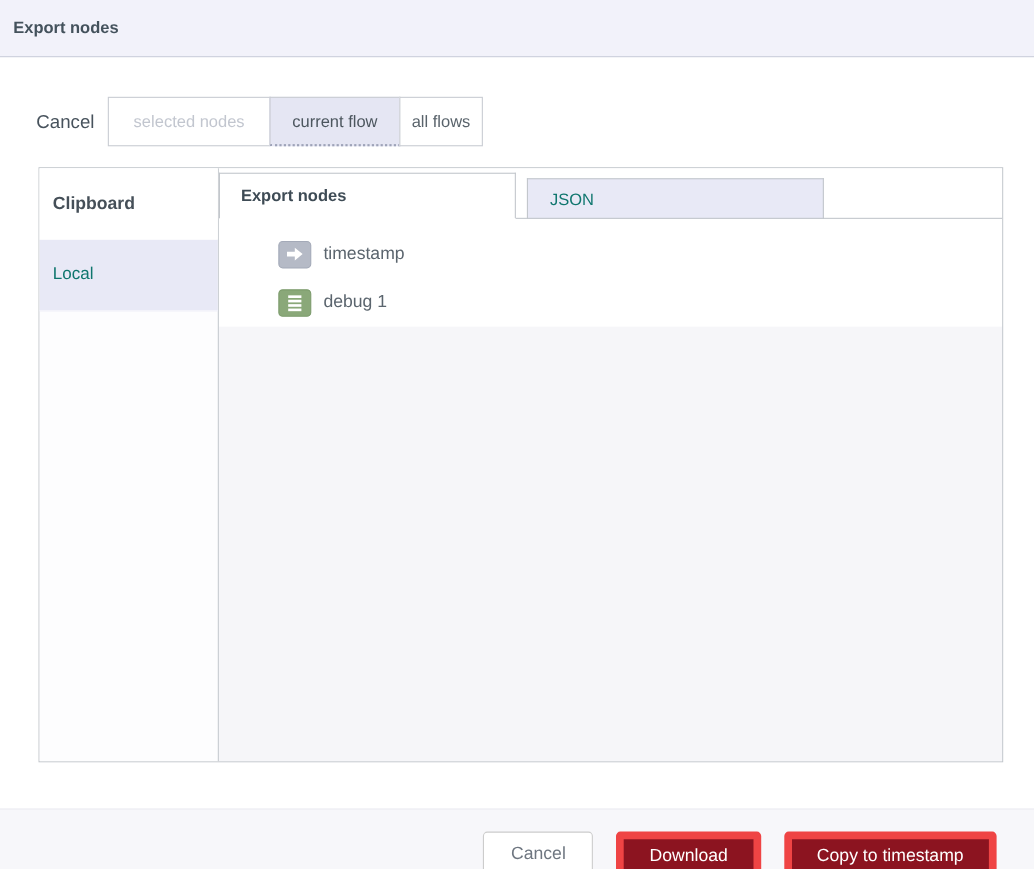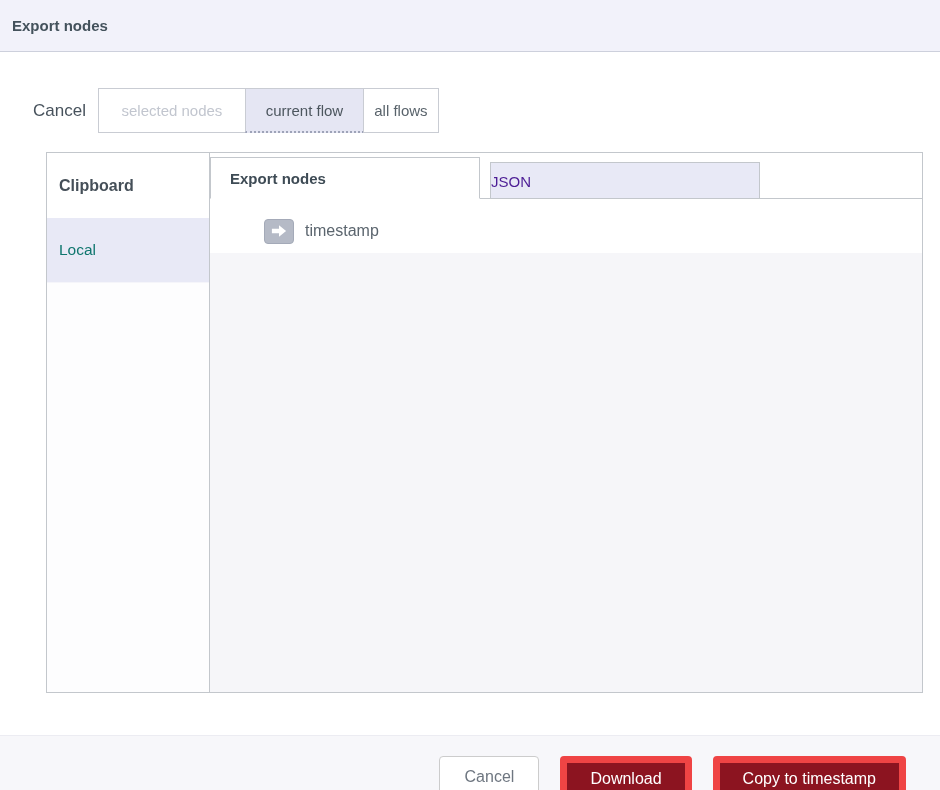--- a/index.html
+++ b/index.html
@@ -37,21 +37,21 @@
   .seg-btn + .seg-btn { margin-left: -1px; }
   .seg-disabled { color: #c2c6cf; width: 148px; }
   .seg-selected {
     background: #e5e6f3; color: #4c565e; width: 119px;
     border-bottom: 2px dotted #9ea3b8;
   }
   .seg-normal { color: #59636b; width: 76px; }
 
   
   .main-panel {
-    position: absolute; left: 46px; top: 152px; width: 877px; height: 541px;
+    position: absolute; left: 35px; top: 152px; width: 877px; height: 541px;
     border: 1px solid #c3c7cc;
     display: flex; background: #fff;
   }
 
   
   .sidebar { width: 163px; border-right: 1px solid #c3c7cc; display: flex; flex-direction: column; background: #fdfdfe; }
   .sidebar-header {
     height: 65px; display: flex; align-items: center; padding-left: 12px;
     font-size: 16px; font-weight: bold; color: #454f58; background: #fff;
   }
@@ -76,21 +76,21 @@
   }
   .tab-active {
     position: relative; z-index: 1;
     width: 270px; height: 42px; background: #fff;
     border: 1px solid #c3c7cc; border-bottom: 1px solid #fff;
     padding-left: 19px; font-weight: bold; color: #3e4b55;
   }
   .tab-inactive {
     width: 270px; height: 37px; background: #e8e9f6;
     border: 1px solid #c3c7cc; border-bottom: none;
-    color: #4c1d95; margin-left: 10px;
+    padding-left: 20px; color: #0f766e; margin-left: 10px;
   }
 
   
   .tree { background: #fff; padding-top: 10px; flex: none; }
   .tree-flow-row {
     height: 30px; display: flex; align-items: center;
     padding-left: 8px; cursor: pointer;
   }
   .chev { width: 14px; height: 14px; margin-right: 9px; flex: none; display: flex; }
   .tree-flow-label { font-size: 15px; color: #49535b; }
@@ -162,20 +162,31 @@
 
       <div class="tree-node-row">
         <span class="node-icon icon-inject">
           <svg width="18" height="16" viewBox="0 0 20 18">
             <path d="M2 6.5 h8 V2.5 L18 9 l-8 6.5 V11.5 H2 z" fill="#ffffff"></path>
           </svg>
         </span>
         <span class="tree-node-label">timestamp</span>
       </div>
 
+      <div class="tree-node-row">
+        <span class="node-icon icon-debug">
+          <svg width="16" height="17" viewBox="0 0 16 17">
+            <rect x="2" y="1.5" width="12" height="2.4" fill="#ffffff"></rect>
+            <rect x="2" y="5.5" width="12" height="2.4" fill="#ffffff"></rect>
+            <rect x="2" y="9.5" width="12" height="2.4" fill="#ffffff"></rect>
+            <rect x="2" y="13.5" width="12" height="2.4" fill="#ffffff"></rect>
+          </svg>
+        </span>
+        <span class="tree-node-label">debug 1</span>
+      </div>
 
     </div>
     <div class="tree-rest"></div>
 
   </section>
 </div>
 
 <footer class="dialog-footer">
   <button class="btn btn-secondary">Cancel</button>
   <button class="btn btn-primary">Download</button>

